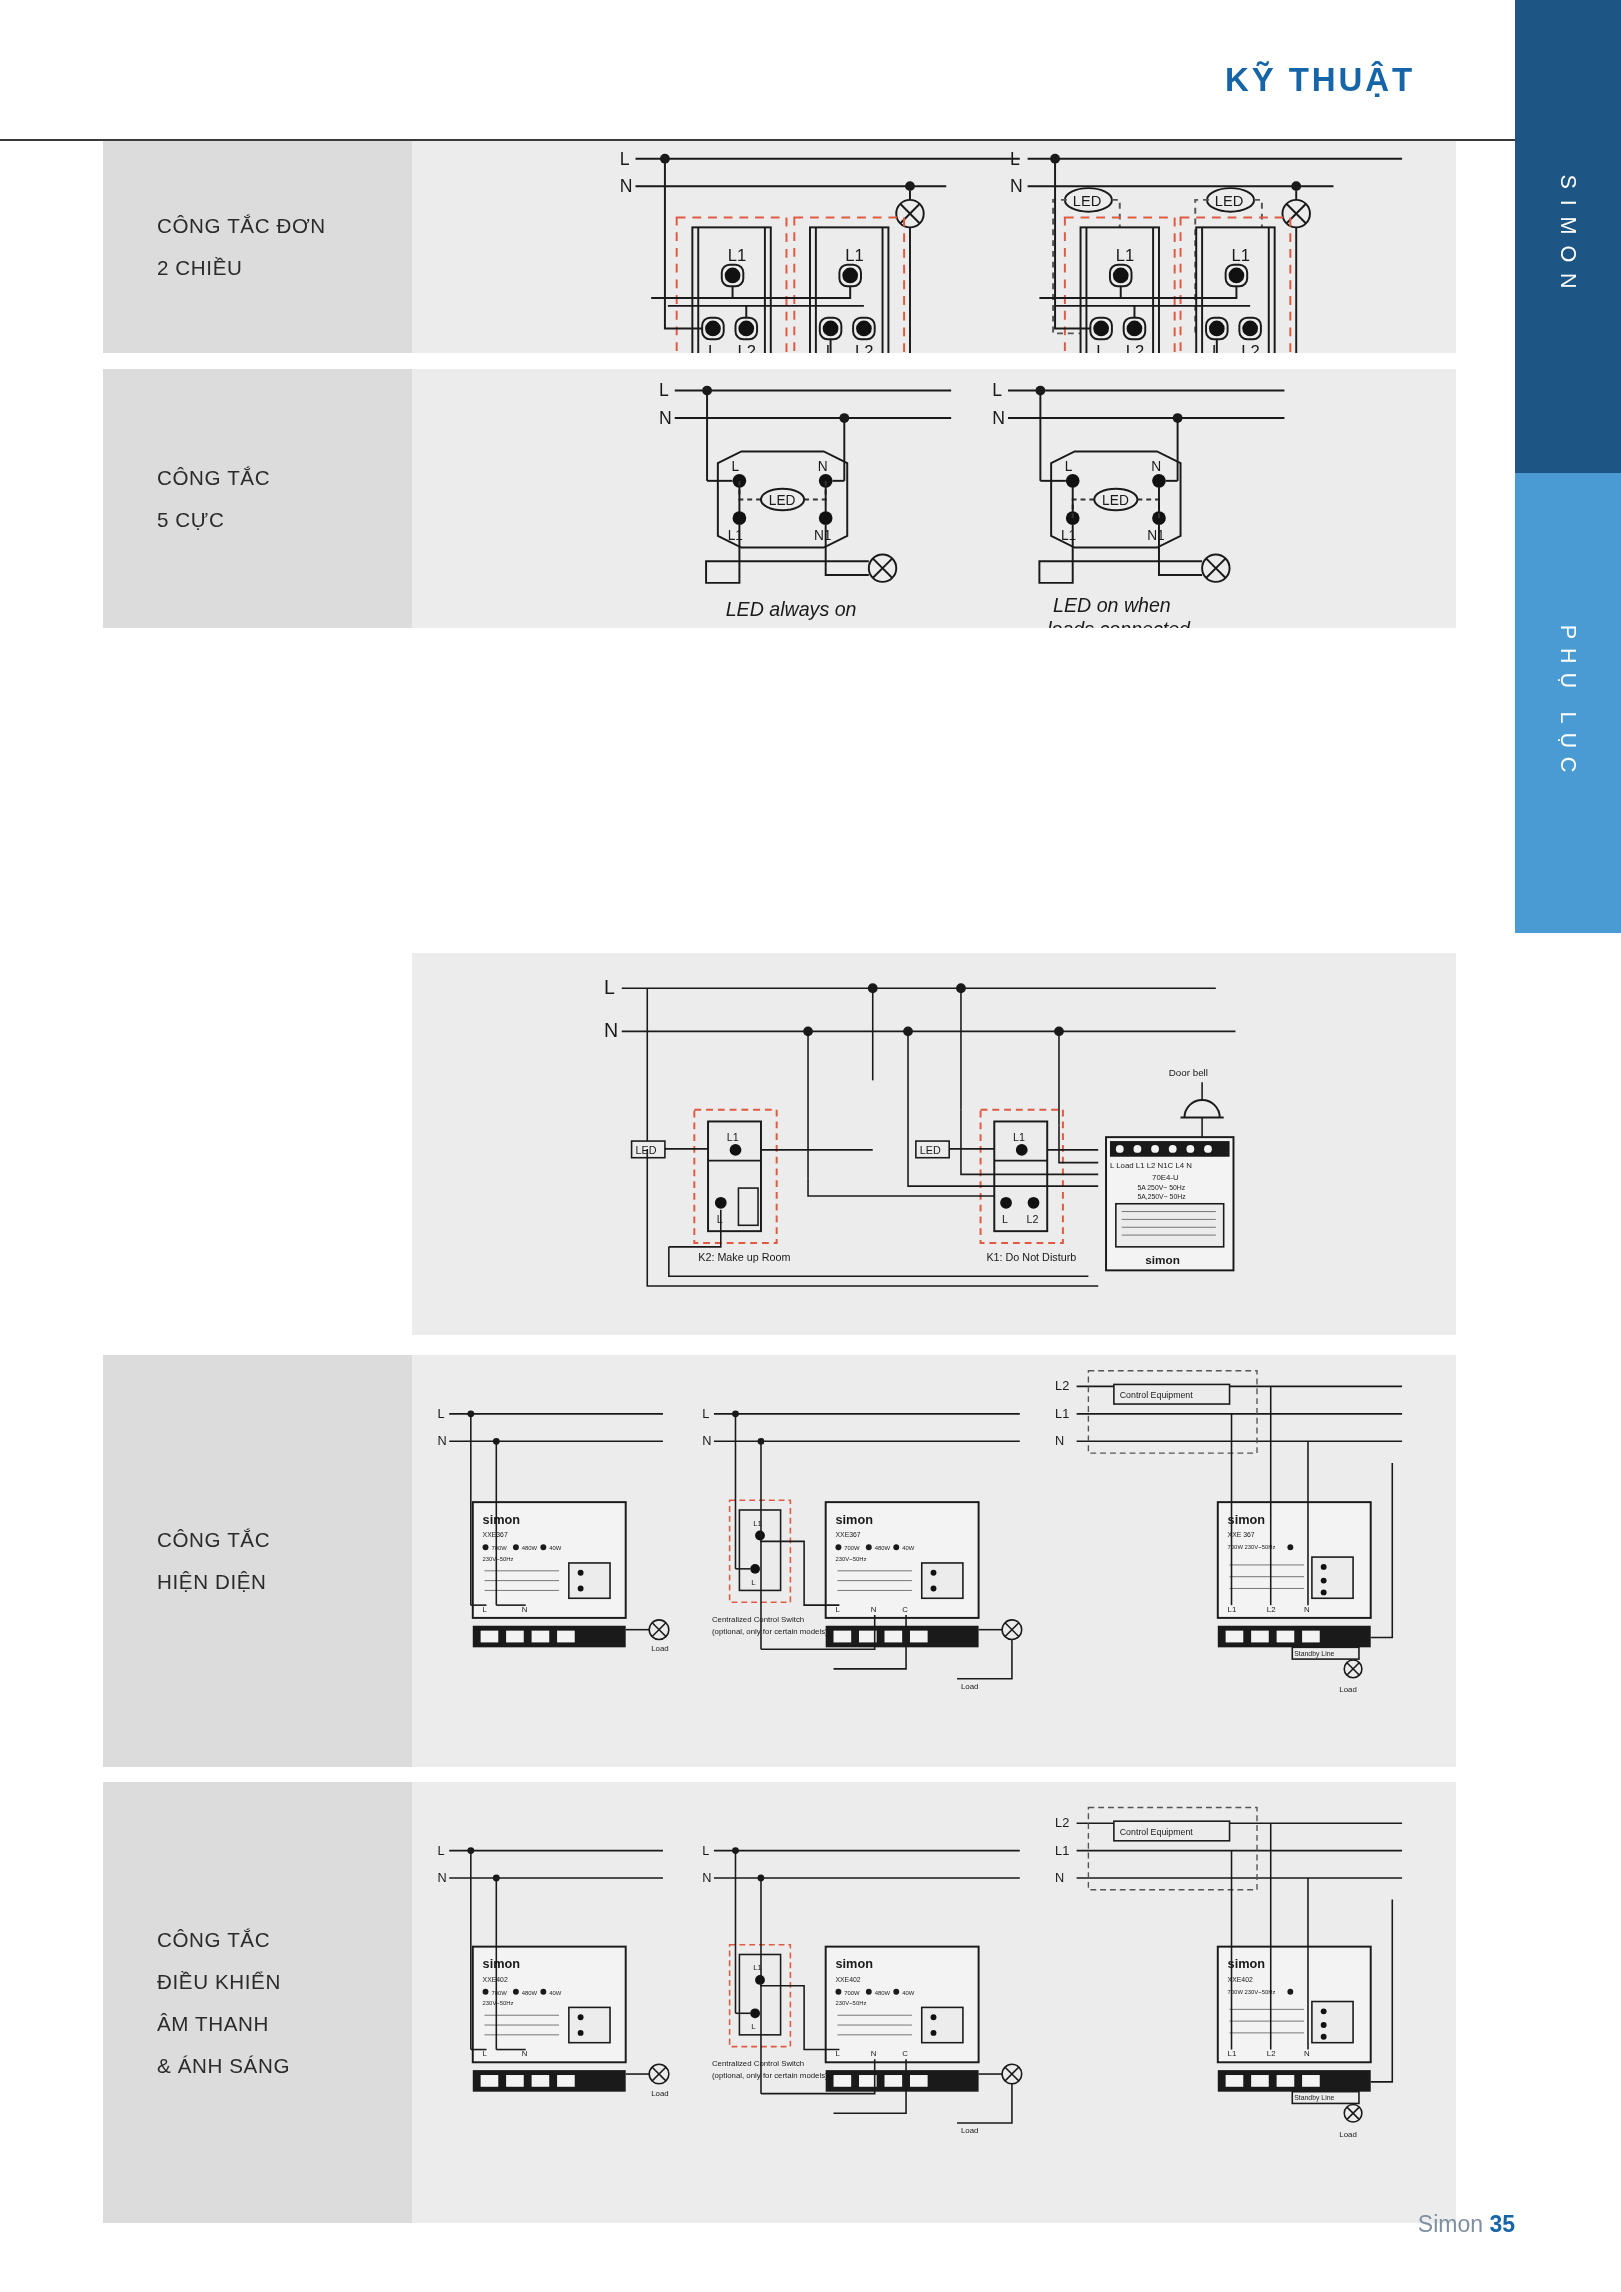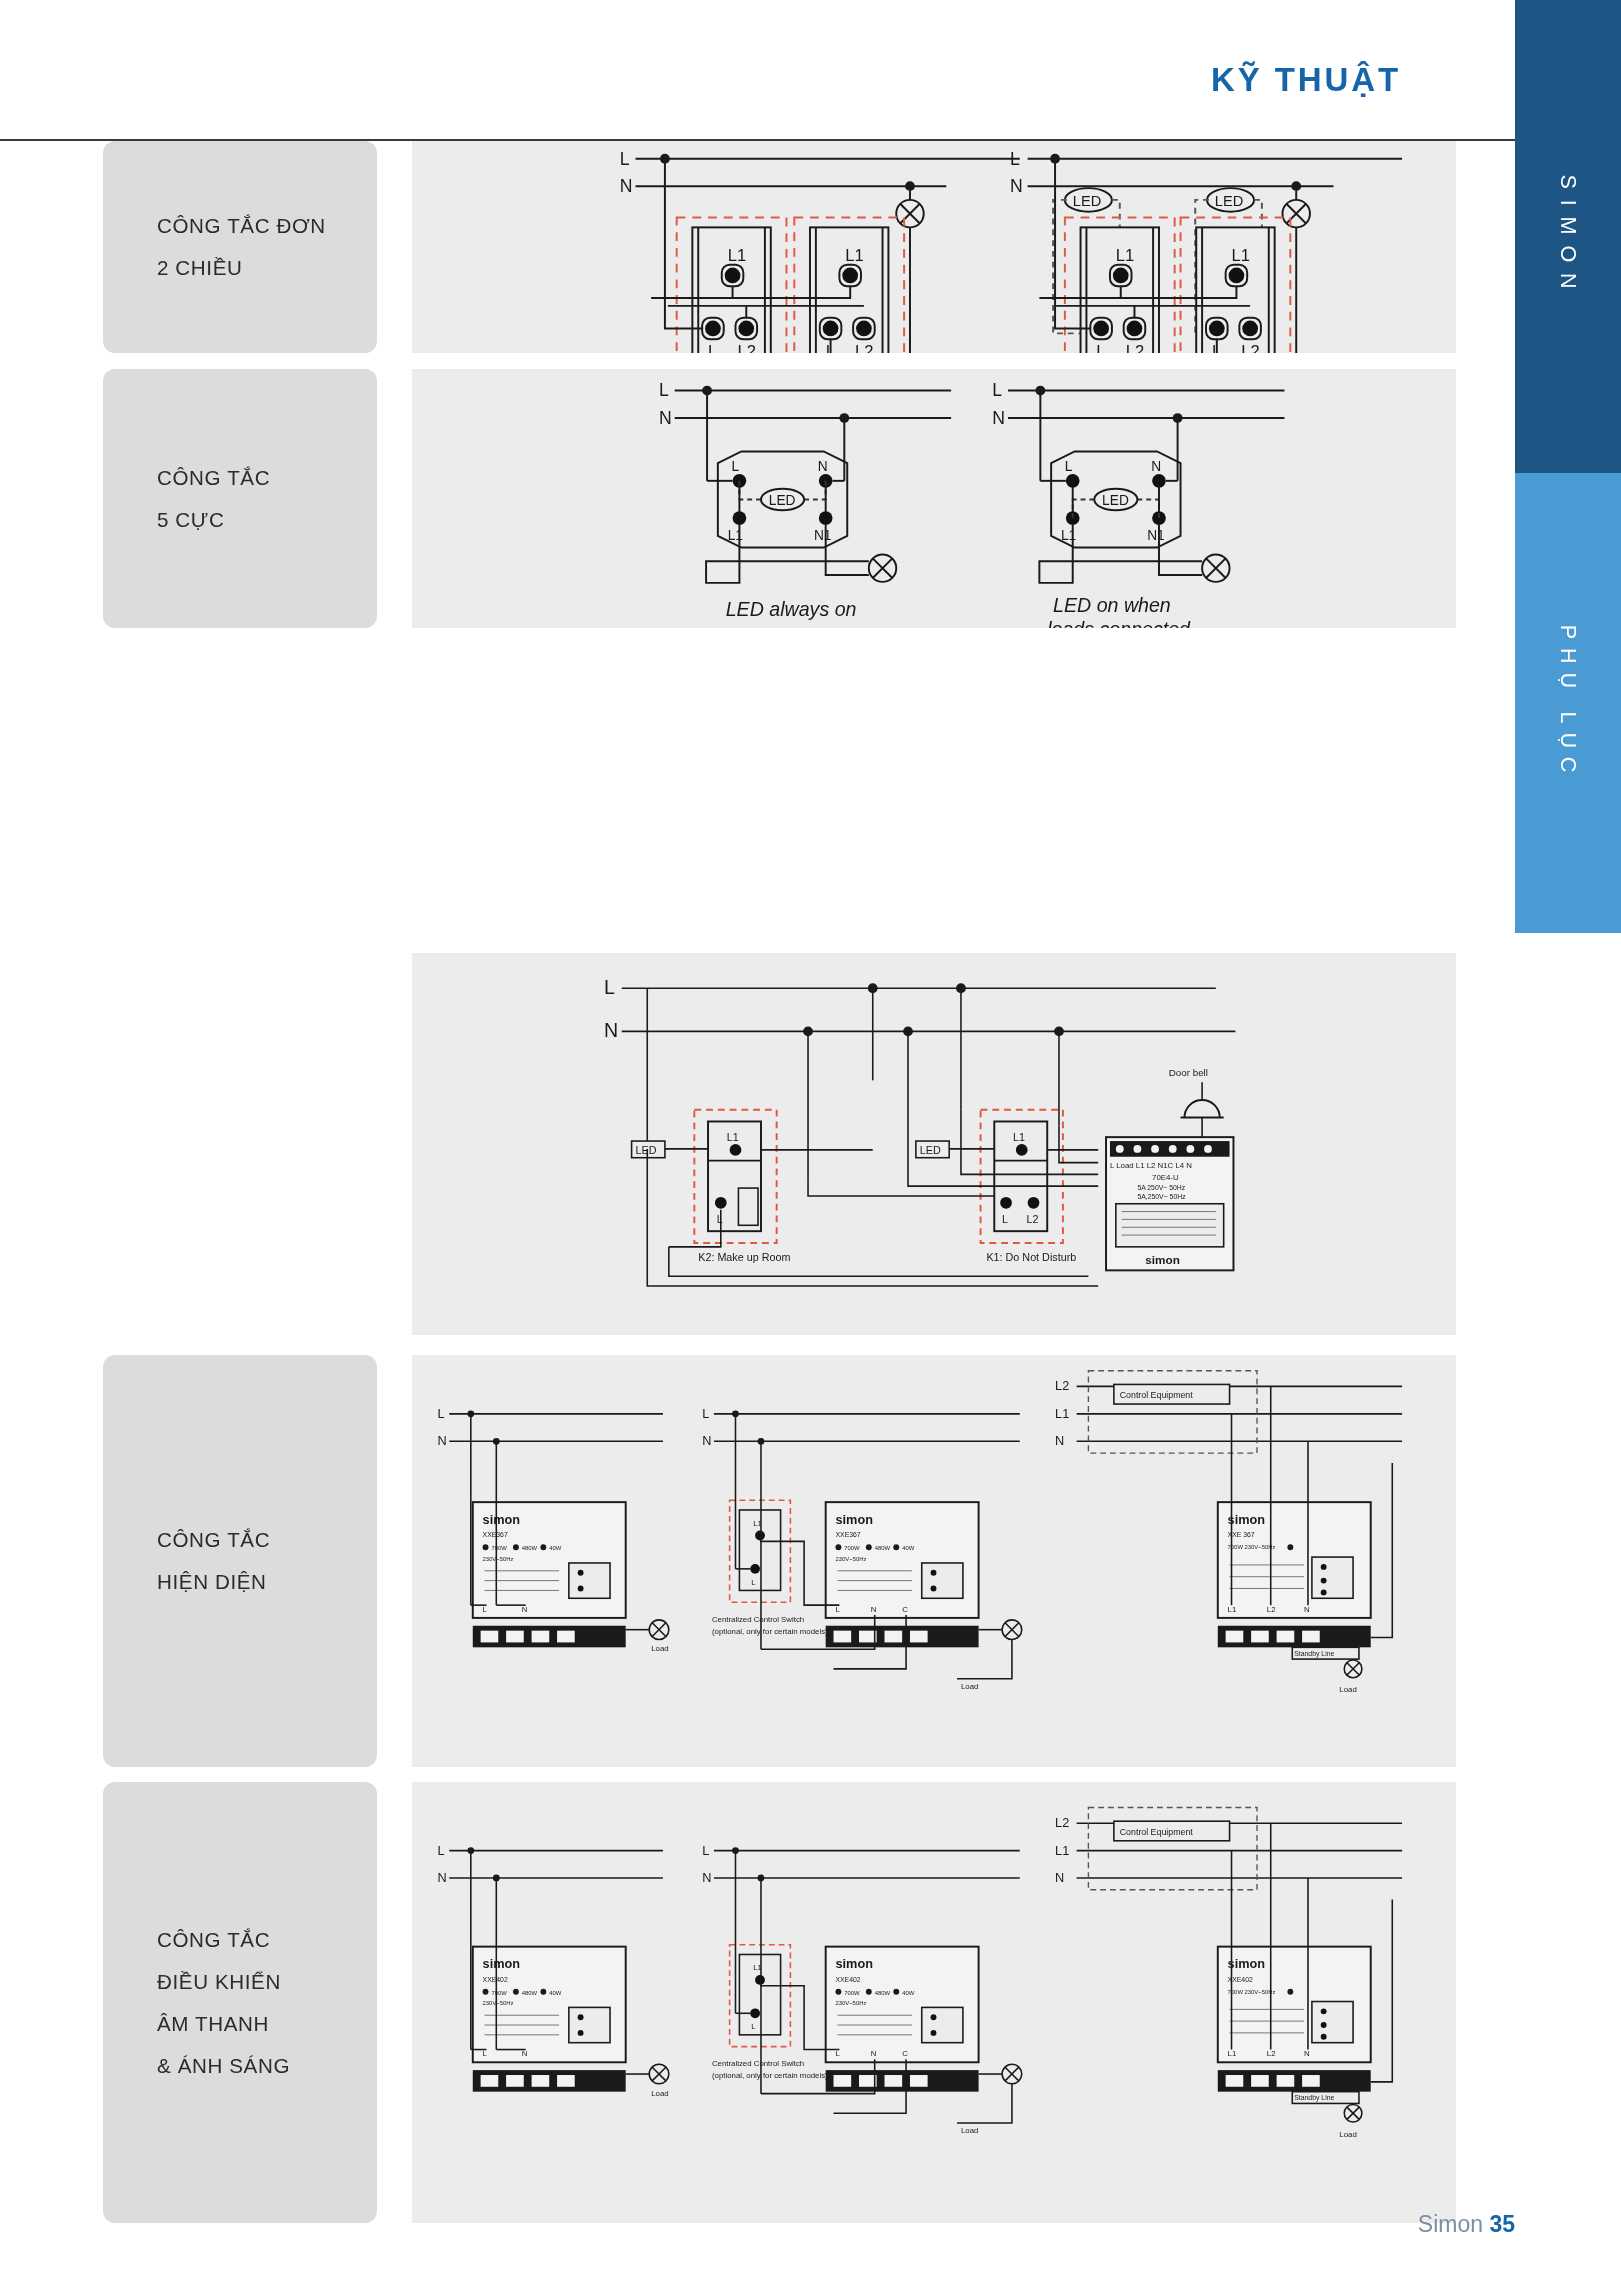--- a/index.html
+++ b/index.html
@@ -1,33 +1,33 @@
 <!DOCTYPE html>
 <html><head>
 <meta charset="utf-8">
 <style>
   html,body{margin:0;padding:0;background:#fff;}
   body{width:1621px;height:2293px;position:relative;font-family:"Liberation Sans",sans-serif;color:#1a1a1a;overflow:hidden;}
 
   
-  #header{position:absolute;left:0;top:0;width:1515px;height:139px;background:#fff;}
+  #header{position:absolute;left:0;top:0;width:1515px;height:139px;background:#fff;padding-left:14px;}
   #header-title{position:absolute;right:114px;top:80px;transform:translateY(-50%);
     font-size:33px;font-weight:bold;letter-spacing:2.9px;color:#1565a8;}
   #header-rule{position:absolute;left:0;top:139px;width:1515px;height:2px;background:#3a3a3a;}
 
   
   #tab-dark{position:absolute;left:1515px;top:0;width:106px;height:473px;background:#1d5584;}
   #tab-light{position:absolute;left:1515px;top:473px;width:106px;height:460px;background:#4a9bd4;}
   .tab-label{position:absolute;left:50%;top:50%;transform:translate(-50%,-50%) rotate(90deg);
     white-space:nowrap;color:#fff;font-size:21.6px;letter-spacing:8.8px;font-weight:300;}
   #tab-dark .tab-label{letter-spacing:10.8px;}
 
   
   .row{position:absolute;left:103px;}
-  .row-label{position:absolute;left:0;top:0;width:274px;height:100%;background:#dcdcdc;border-radius:12px;}
+  .row-label{position:absolute;left:0;top:0;width:309px;height:100%;background:#dcdcdc;}
   .row-label-inner{position:absolute;left:54px;top:50%;transform:translateY(-50%);
     font-size:20.6px;letter-spacing:0.6px;line-height:42px;color:#2b2b2b;font-weight:300;}
   .row-diag{position:absolute;left:309px;top:0;right:0;height:100%;background:#ececec;}
   .row svg{position:absolute;left:0;top:0;width:100%;height:100%;}
 
   
   #footer{position:absolute;right:106px;bottom:55px;font-size:23px;color:#7d8fa0;}
   #footer b{color:#1565a8;font-weight:bold;}
 
   .cap{font-style:italic;font-size:20px;fill:#1a1a1a;font-family:"Liberation Sans",sans-serif;}

